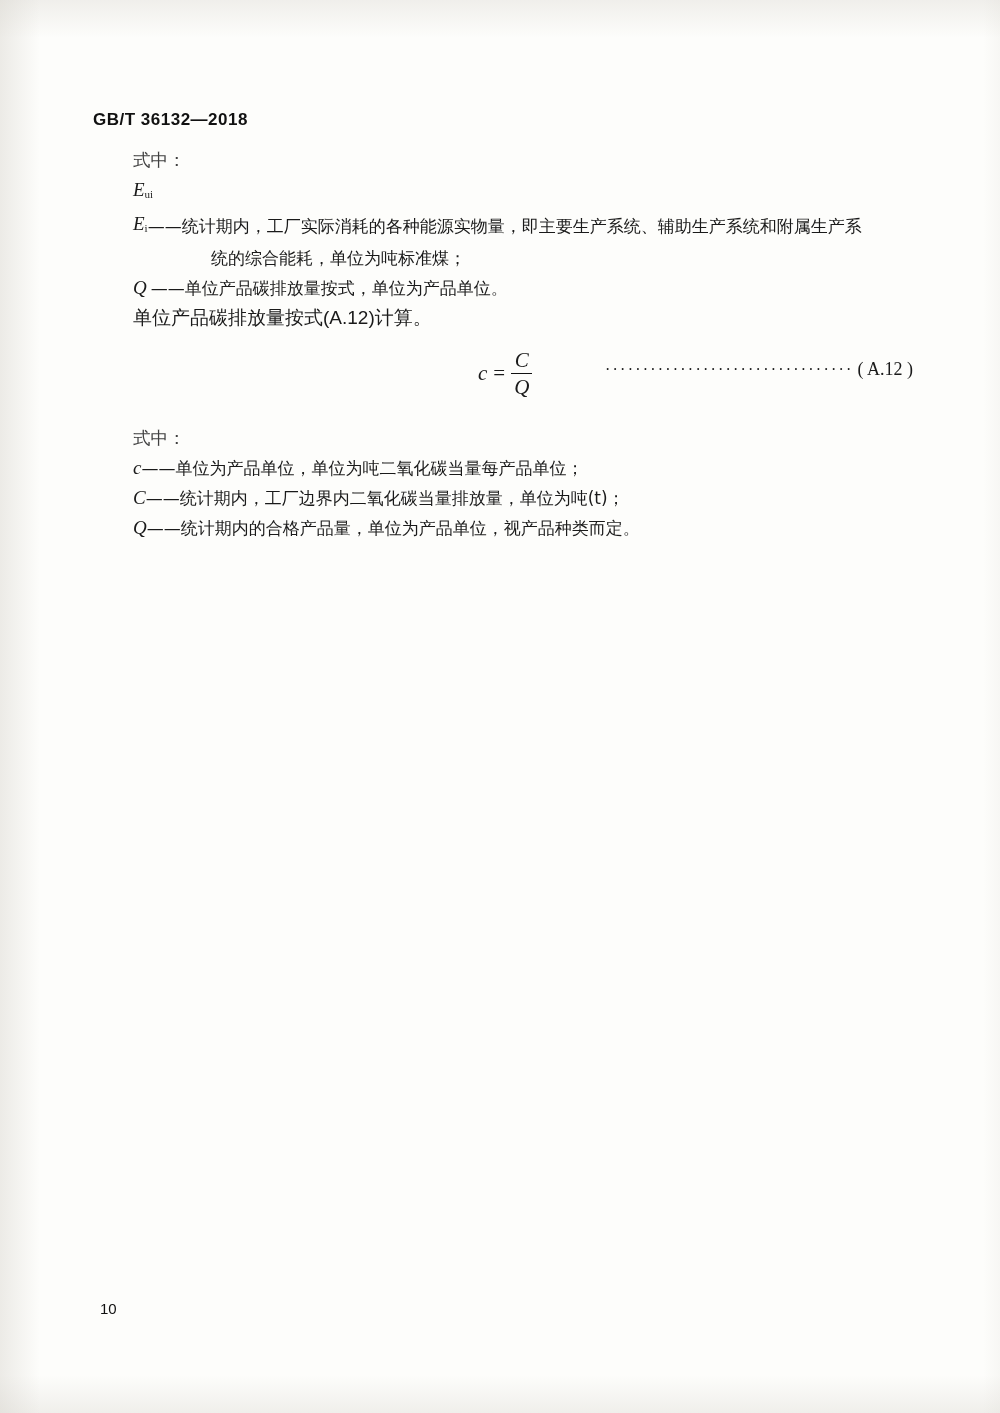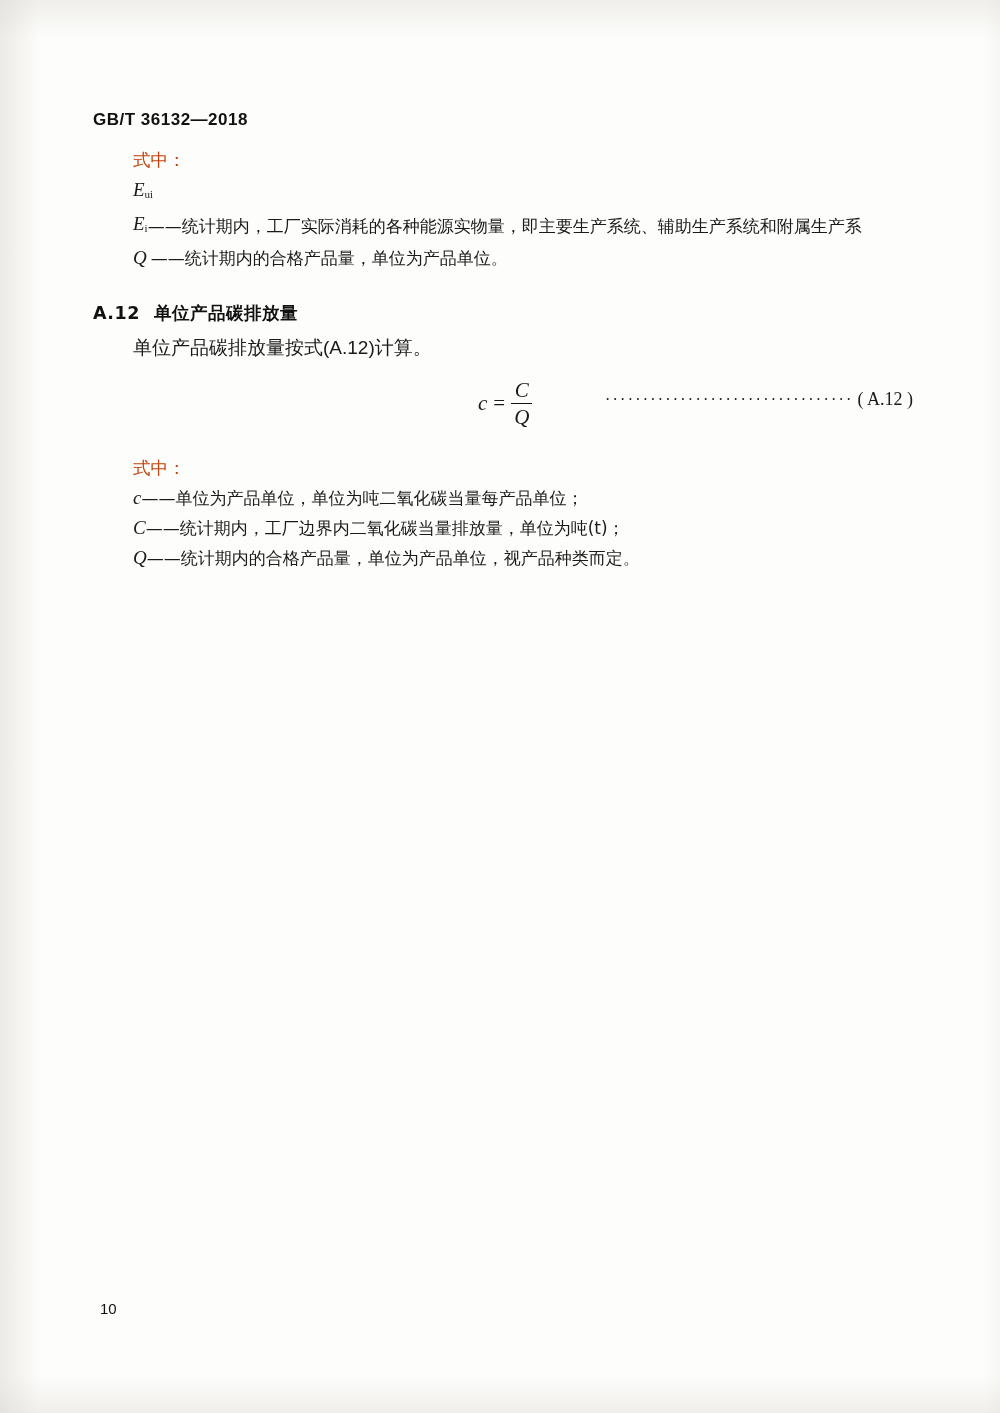--- a/index.html
+++ b/index.html
@@ -51,21 +51,21 @@
     position: absolute;
     left: 93px;
     top: 145px;
     width: 820px;
   }
 
   .cn {
     font-family: "DejaVu Sans", "Liberation Sans", sans-serif;
     font-size: 17.5px;
     line-height: 30px;
-    color: #c2410c;
+    color: #404040;
   }
 
   .indent-1 { margin-left: 40px; }
 
   .row {
     display: flex;
     align-items: center;
     margin-left: 40px;
   }
   .sym {
@@ -196,31 +196,29 @@
         <span>E</span><sub>ui</sub>
       </span>
     </div>
 
     <div class="row">
       <span class="sym">
         <span>E</span><sub>i</sub>
       </span>
       <span class="desc">——统计期内，工厂实际消耗的各种能源实物量，即主要生产系统、辅助生产系统和附属生产系</span>
     </div>
+    <div class="wrapline">统的综合能耗，单位为吨标准煤；</div>
 
     <div class="row">
       <span class="sym sym-q">
         <span>Q</span>
       </span>
-      <span class="desc">——统计期内的合格产品量，单位为产品单位。</span>
-    </div>
-
-    <div class="section-head">
-      <span class="num">A.12</span><span>单位产品碳排放量</span>
-    </div>
+      <span class="desc">——单位产品碳排放量按式，单位为产品单位。</span>
+    </div>
+
 
     <div class="para">单位产品碳排放量按式(A.12)计算。</div>
 
     <div class="formula-block">
       <div class="formula">
         <span class="var">c</span>
         <span class="eq">=</span>
         <span class="frac">
           <span class="num-t">C</span>
           <span class="bar"></span>

